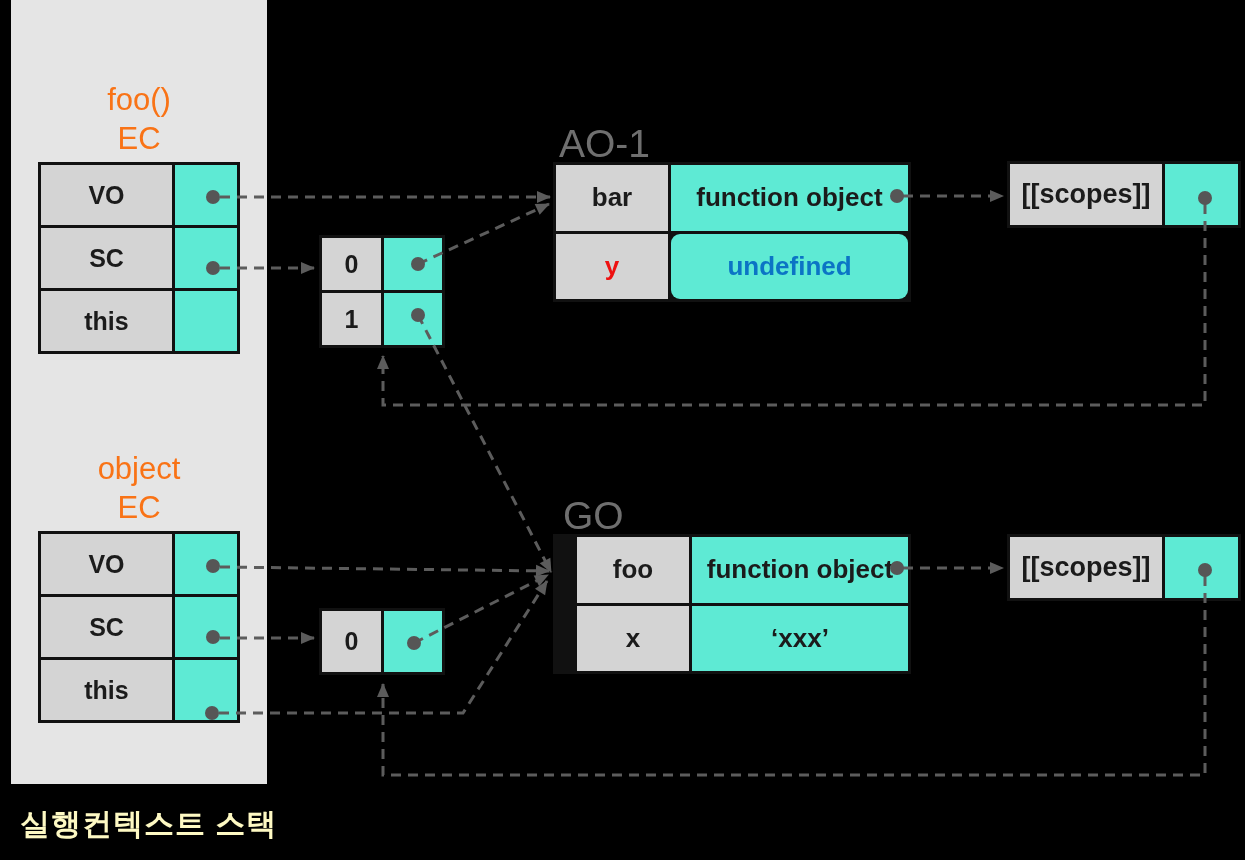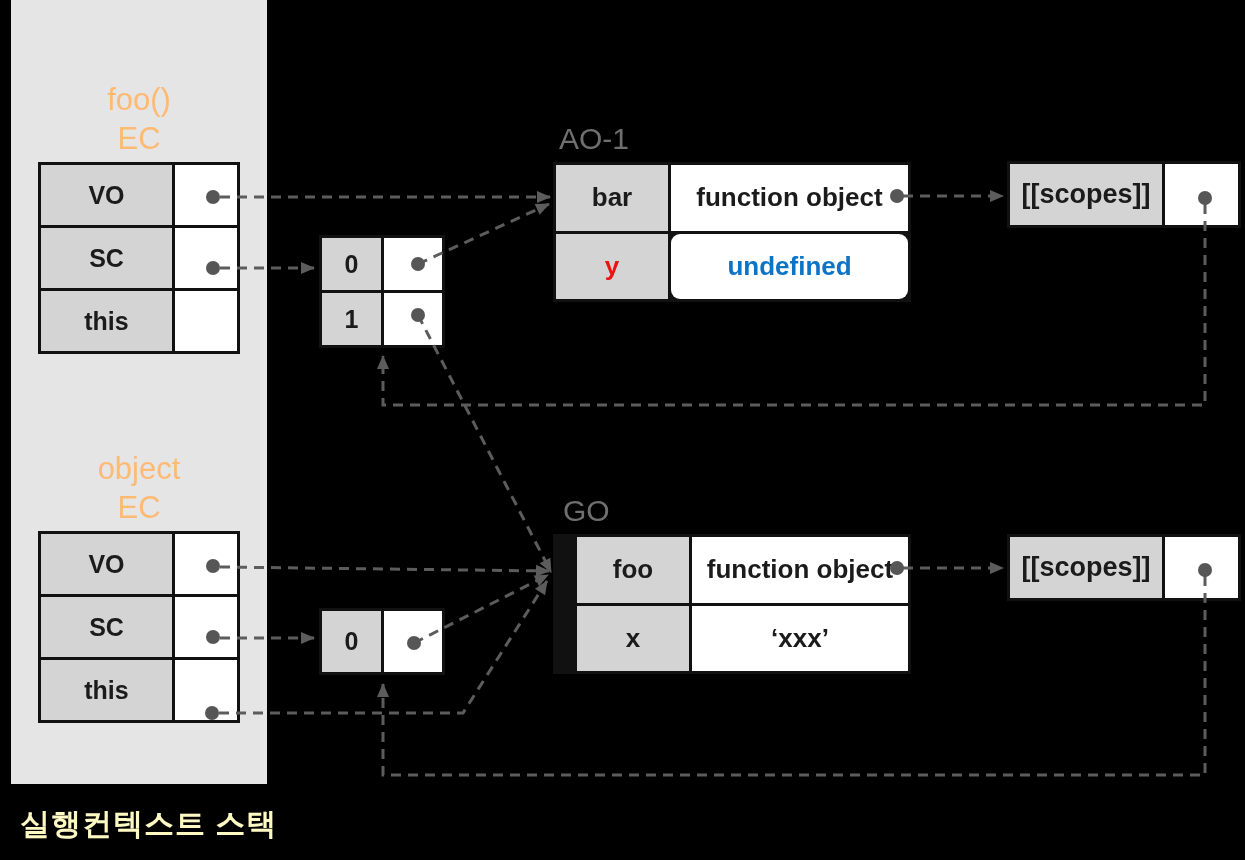--- a/index.html
+++ b/index.html
@@ -18,29 +18,29 @@
     left: 11px; top: 0px;
     width: 256px; height: 784px;
     background: #e5e5e5;
   }
 
   
   .ec-title {
     position: absolute;
     left: 11px; width: 256px;
     text-align: center;
-    color: #fdba74;
+    color: #f97316;
     font-size: 31px;
     line-height: 39px;
     font-weight: 400;
   }
   .obj-title {
     position: absolute;
     color: #6f6f6f;
-    font-size: 30px;
+    font-size: 39px;
     font-weight: 400;
   }
 
   
   .gtable {
     position: absolute;
     display: grid;
     background: #111111;   
     padding: 3px;
     gap: 3px;
@@ -49,21 +49,21 @@
   .cell {
     display: flex;
     align-items: center;
     justify-content: center;
     font-weight: 700;
     font-size: 25px;
     color: #1b1b1b;
     overflow: hidden;
   }
   .cell.gray  { background: #d4d4d4; }
-  .cell.white { background: #ffffff; }
+  .cell.white { background: #5eead4; }
 
   .ec-table   { left: 38px; width: 202px; height: 192px;
                 grid-template-columns: 131px 1fr;
                 grid-template-rows: 1fr 1fr 1fr; }
   .ec-foo     { top: 162px; }
   .ec-global  { top: 531px; }
 
   .arr-foo    { left: 319px; top: 235px; width: 126px; height: 113px;
                 grid-template-columns: 59px 1fr;
                 grid-template-rows: 1fr 1fr; }

